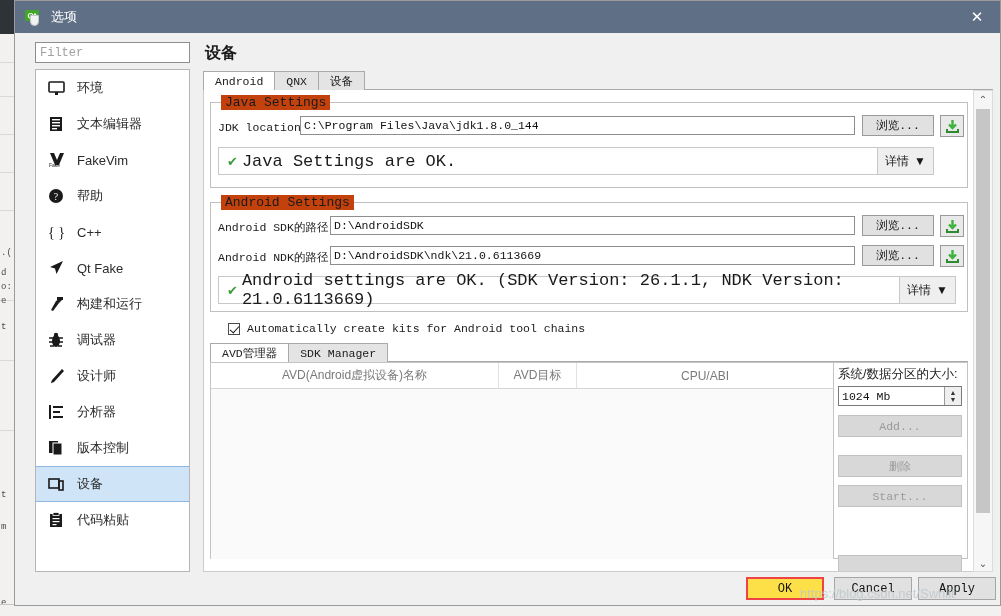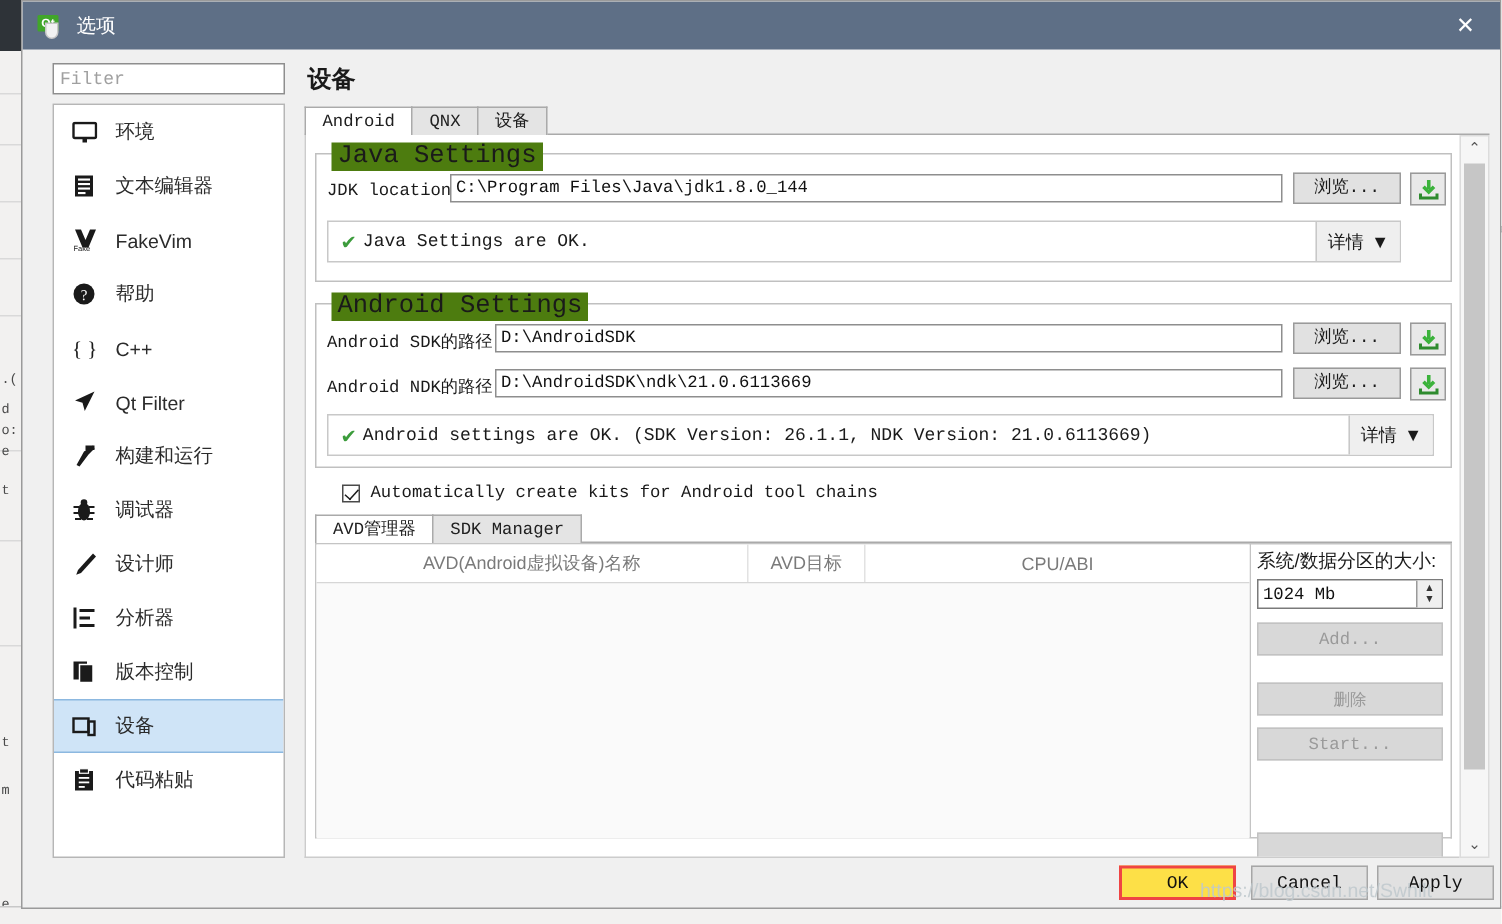--- a/index.html
+++ b/index.html
@@ -138,23 +138,23 @@
   .content {
     position: absolute; left: 188px; top: 89px; width: 772px; height: 482px;
     background: #ffffff; border: 1px solid #cccccc; border-top: none;
     box-sizing: border-box; overflow: hidden;
   }
 
   .group {
     position: absolute; border: 1px solid #c0c0c0; box-sizing: border-box;
   }
   .group-title {
-    position: absolute; top: -8px; left: 10px; background: #4d7c0f;
+    position: absolute; top: -8px; left: 10px; background: #c2410c;
     padding: 0 4px; font-family: "Liberation Mono", monospace;
-    font-size: 17px; color: #1a1a1a;
+    font-size: 13px; color: #1a1a1a;
   }
   .lbl {
     position: absolute; font-family: "Liberation Mono", monospace;
     font-size: 11.5px; color: #1a1a1a; white-space: nowrap;
   }
   .txtfield {
     position: absolute; background: #ffffff; border: 1px solid #8e8e8e;
     box-sizing: border-box; font-family: "Liberation Mono", monospace;
     font-size: 11.5px; color: #111111; padding: 0 3px; line-height: 17px;
     height: 19px;
@@ -171,21 +171,21 @@
     cursor: pointer; display:flex; align-items:center; justify-content:center;
   }
   .statusbar {
     position: absolute; background: #ffffff; border: 1px solid #c8c8c8;
     box-sizing: border-box; height: 28px;
     display: flex; align-items: center;
   }
   .statusbar .chk { margin-left: 8px; color: #3c9c3c; font-size: 13px; }
   .statusbar .stext {
     margin-left: 4px; font-family: "Liberation Mono", monospace;
-    font-size: 12px; color: #1a1a1a;
+    font-size: 17px; color: #1a1a1a;
   }
   .detail-btn {
     position: absolute; right: 0px; top: 0px; height: 26px; min-width: 54px;
     background: #efefef; border-left: 1px solid #c8c8c8;
     display: flex; align-items: center; justify-content: center; gap: 5px;
     font-size: 12px; color: #1a1a1a; cursor: pointer; padding: 0 7px;
     box-sizing: border-box;
   }
 
   .chkrow {
@@ -390,21 +390,21 @@
         </span>
         <span class="side-label">C++</span>
       </div>
 
       <div class="side-item">
         <span class="side-ico">
           <svg width="17" height="16" viewBox="0 0 17 16">
               <path d="M15 1L2 7l5 1.5L8.5 14z" fill="#1a1a1a"></path>
             </svg>
         </span>
-        <span class="side-label">Qt Filter</span>
+        <span class="side-label">Qt Fake</span>
       </div>
 
       <div class="side-item">
         <span class="side-ico">
           <svg width="17" height="16" viewBox="0 0 17 16">
               <path d="M14 1L8 5 3 14l2 1 6-8 4-4z" fill="#1a1a1a"></path>
               <path d="M9 1h6v3H9z" fill="#1a1a1a"></path>
             </svg>
         </span>
         <span class="side-label">构建和运行</span>

